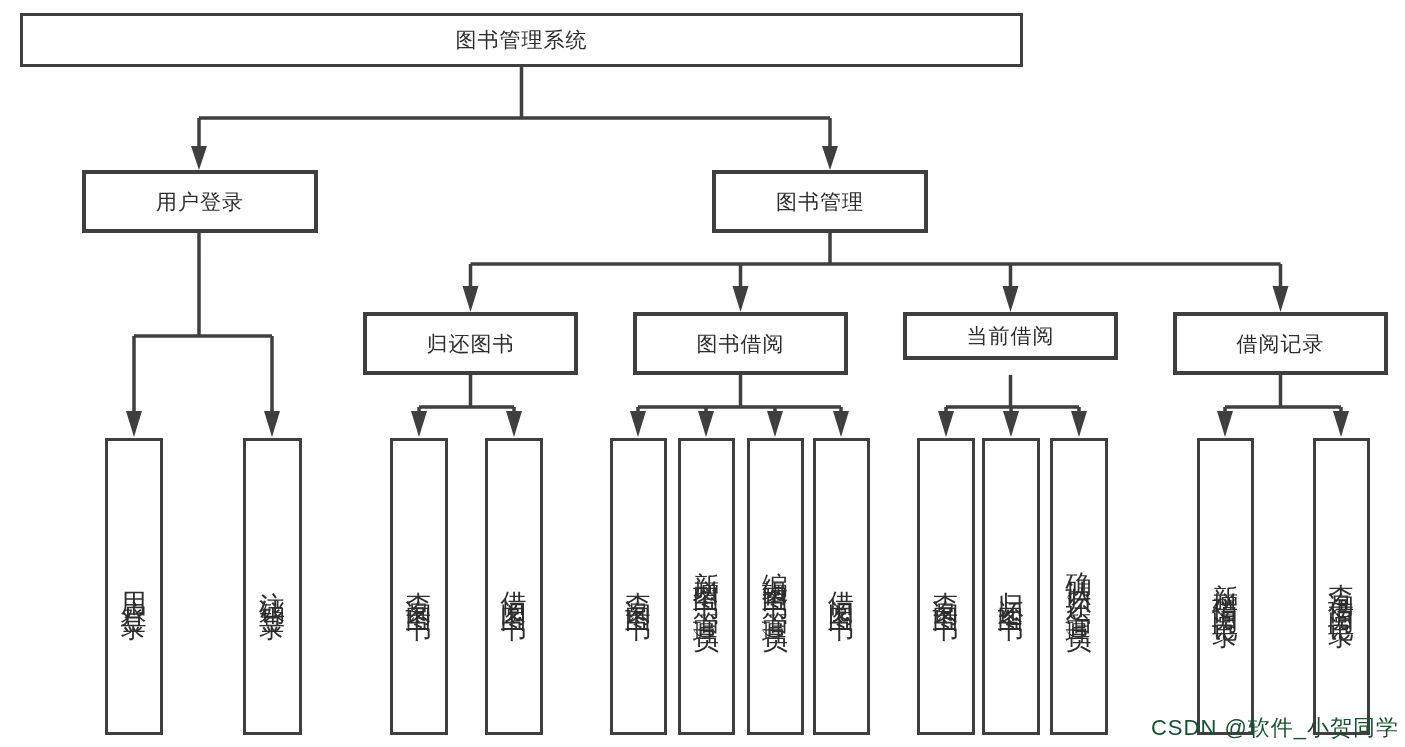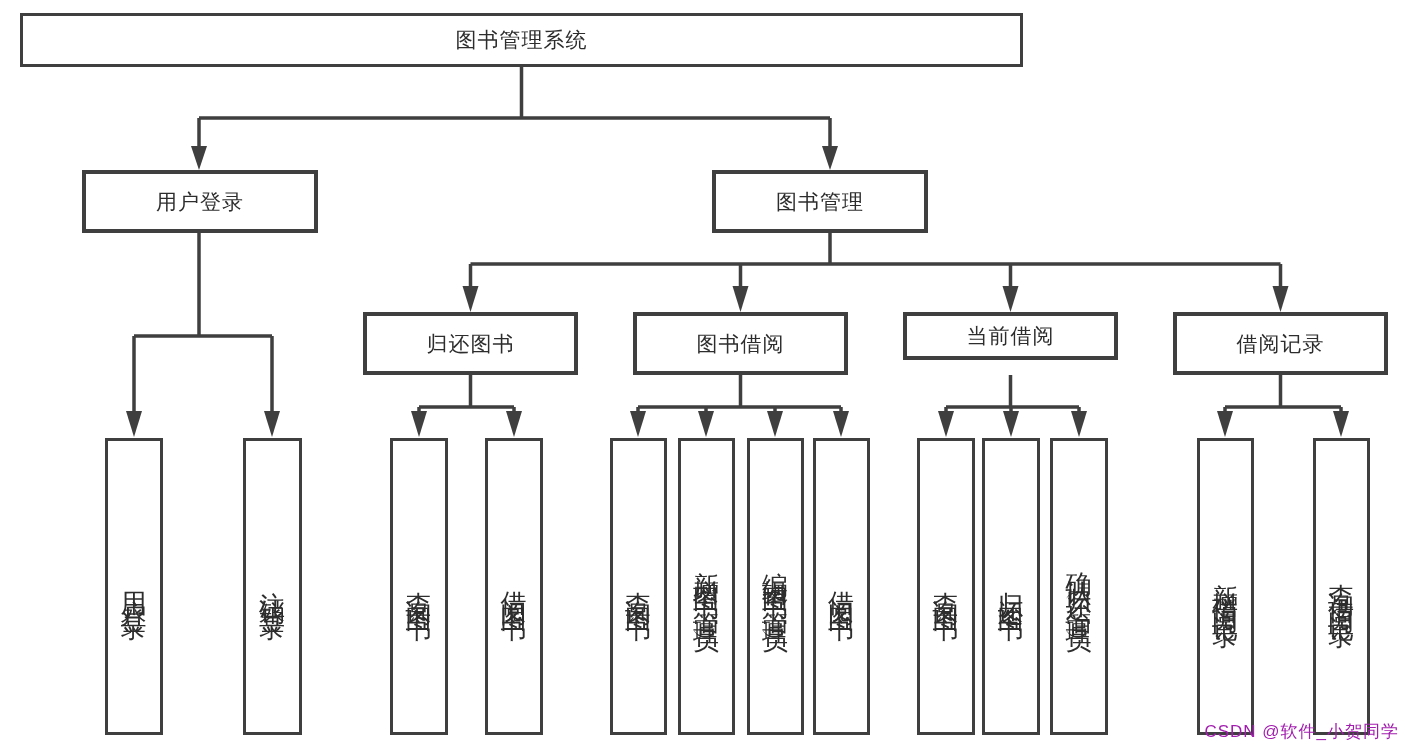--- a/index.html
+++ b/index.html
@@ -36,22 +36,22 @@
     writing-mode:vertical-rl;
     text-orientation:mixed;
     font-size:26px;
     letter-spacing:8px;
     line-height:1;
     color:#2d2d2d;
   }
   .watermark{
     position:absolute;
     right:6px;bottom:4px;
-    font-size:17px;
-    color:#a21caf;
+    font-size:22px;
+    color:#14532d;
     letter-spacing:1px;
     white-space:nowrap;
     text-align:right;
   }
 </style>
 </head>
 <body>
 
 <div id="stage">
 

